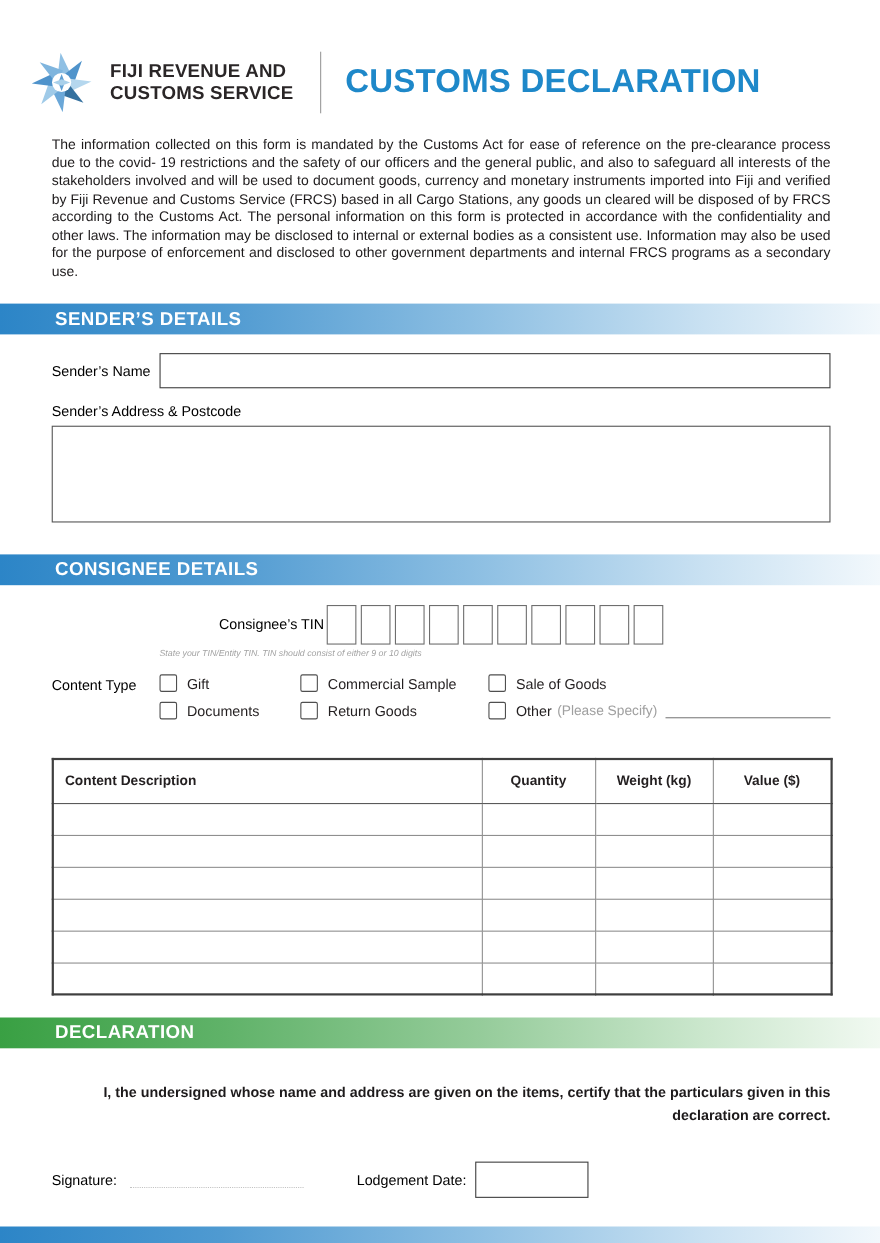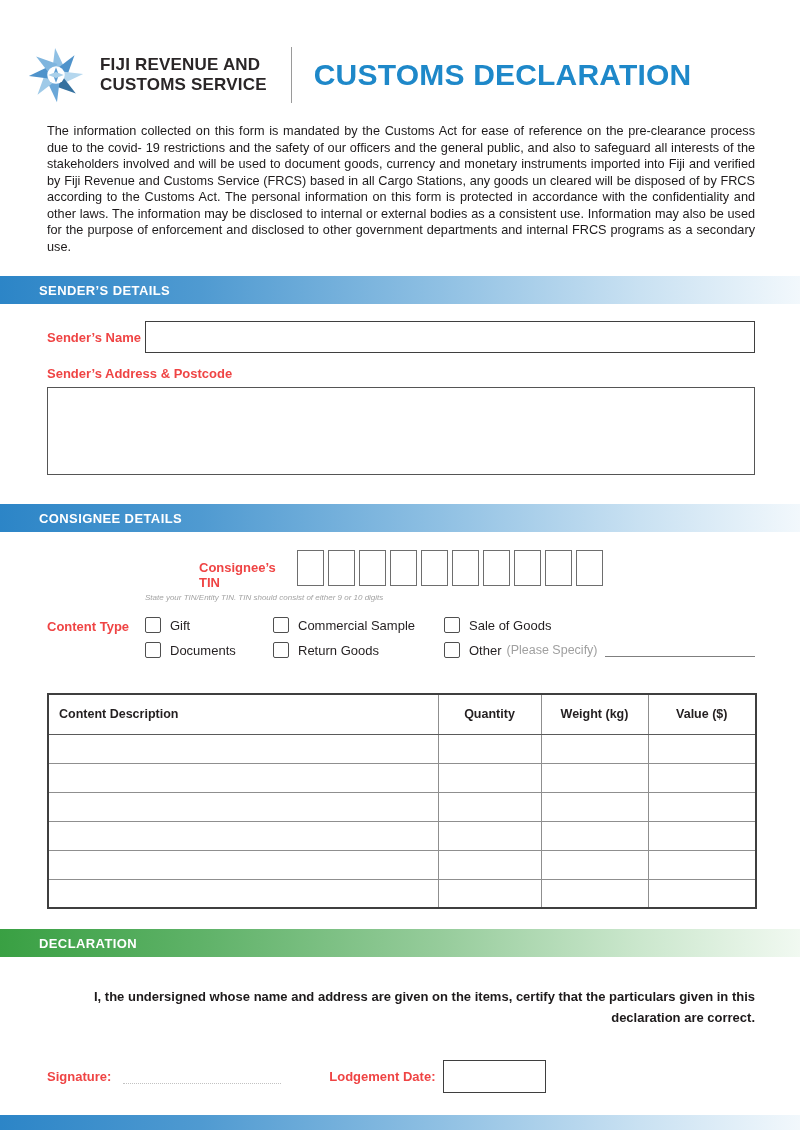--- a/index.html
+++ b/index.html
@@ -10,28 +10,28 @@
   .header { display:flex; align-items:center; padding-left:25px; padding-top:44px; }
   .logo { width:62px; height:62px; flex:0 0 auto; }
   .org-name { margin-left:13px; font-size:17px; font-weight:700; line-height:1.18; letter-spacing:0.2px; color:#2a2627; }
   .v-divider { width:1px; height:56px; background:#9a9a9a; margin-left:24px; }
   .doc-title { margin-left:22px; font-size:30px; font-weight:800; color:#1e88c9; letter-spacing:0.2px; white-space:nowrap; }
 
   
   .intro { margin:17px 45px 0 47px; font-size:12.7px; line-height:1.3; text-align:justify; color:#1d1a1b; }
 
   
-  .section-bar { height:28px; display:flex; align-items:center; padding-left:39px; color:#ffffff; font-weight:700; font-size:13px; letter-spacing:0.4px; }
+  .section-bar { height:28px; display:flex; align-items:center; padding-left:50px; color:#ffffff; font-weight:700; font-size:17px; letter-spacing:0.4px; }
   .bar-blue { background:linear-gradient(90deg,#2c85c7 0%,#4f9ad1 25%,#8fc0e3 55%,#c9e1f2 80%,#f2f8fc 100%); }
   .bar-green { background:linear-gradient(90deg,#39a043 0%,#5fb268 25%,#96cc9b 55%,#cbe7cd 80%,#f1f9f1 100%); }
   .bar-sender { margin-top:21px; }
   .bar-consignee { margin-top:29px; }
   .bar-declaration { margin-top:20px; }
 
-  .label { font-weight:700; font-size:13px; color:#ef4444; }
+  .label { font-weight:400; font-size:13px; color:#000000; }
 
   
   .name-row { display:flex; align-items:center; margin:17px 45px 0 47px; }
   .name-row .label { width:98px; flex:0 0 auto; }
   .name-input { flex:1; height:32px; border:1.5px solid #3f3f3f; background:#fff; }
   .addr-label { margin:13px 45px 0 47px; }
   .addr-box { margin:6px 45px 0 47px; height:88px; border:1.5px solid #555555; background:#fff; }
 
   
   .tin-row { display:flex; align-items:flex-start; margin:18px 45px 0 47px;justify-content:center; }

